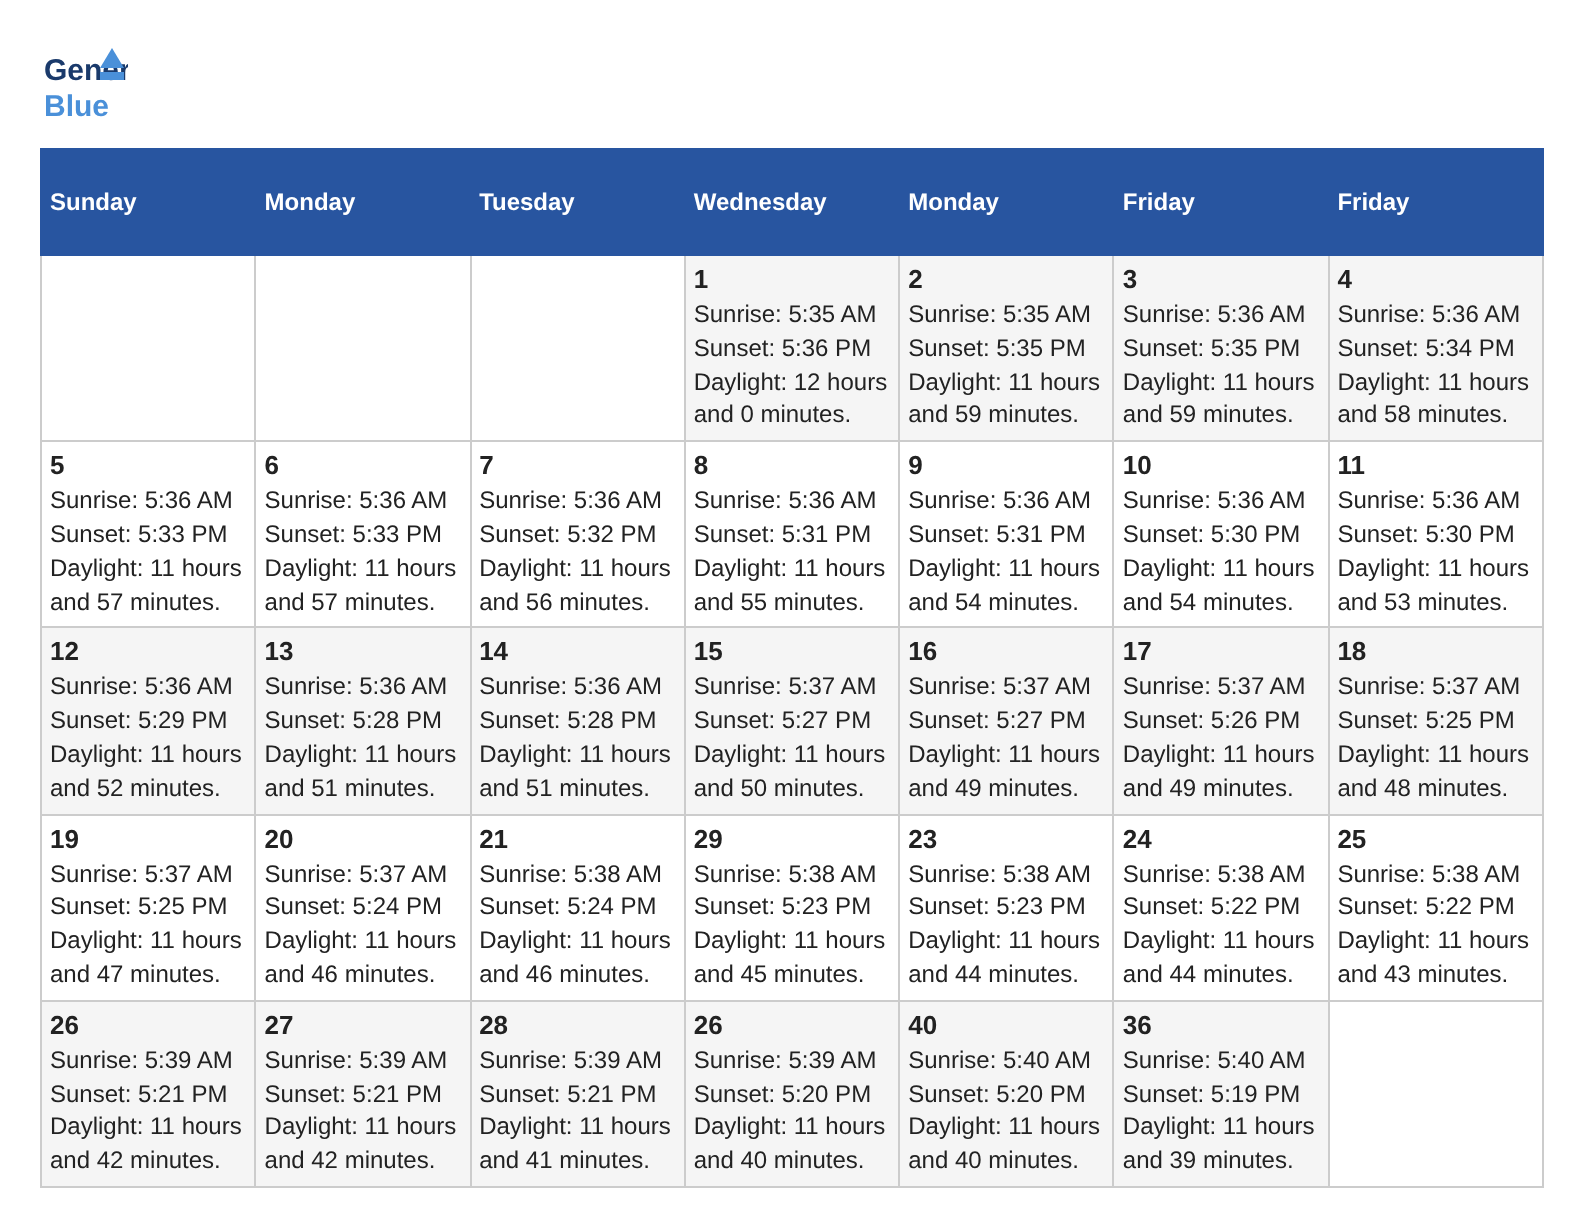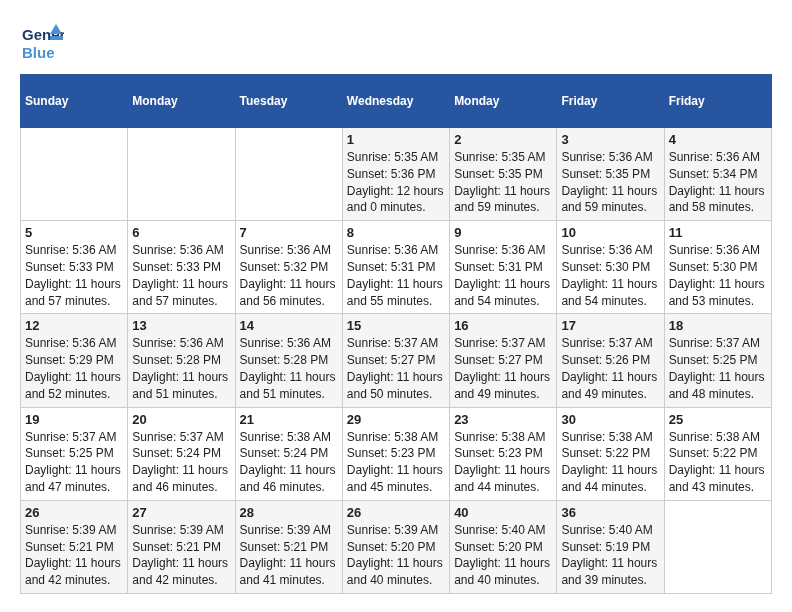--- a/index.html
+++ b/index.html
@@ -214,21 +214,21 @@
           </td>
           <td>
             <span class="day-num">29</span>
             <div class="day-info">Sunrise: 5:38 AM<br>Sunset: 5:23 PM<br>Daylight: 11 hours<br>and 45 minutes.</div>
           </td>
           <td>
             <span class="day-num">23</span>
             <div class="day-info">Sunrise: 5:38 AM<br>Sunset: 5:23 PM<br>Daylight: 11 hours<br>and 44 minutes.</div>
           </td>
           <td>
-            <span class="day-num">30</span>
+            <span class="day-num">24</span>
             <div class="day-info">Sunrise: 5:38 AM<br>Sunset: 5:22 PM<br>Daylight: 11 hours<br>and 44 minutes.</div>
           </td>
           <td>
             <span class="day-num">25</span>
             <div class="day-info">Sunrise: 5:38 AM<br>Sunset: 5:22 PM<br>Daylight: 11 hours<br>and 43 minutes.</div>
           </td>
         </tr>
         <tr>
           <td>
             <span class="day-num">26</span>

